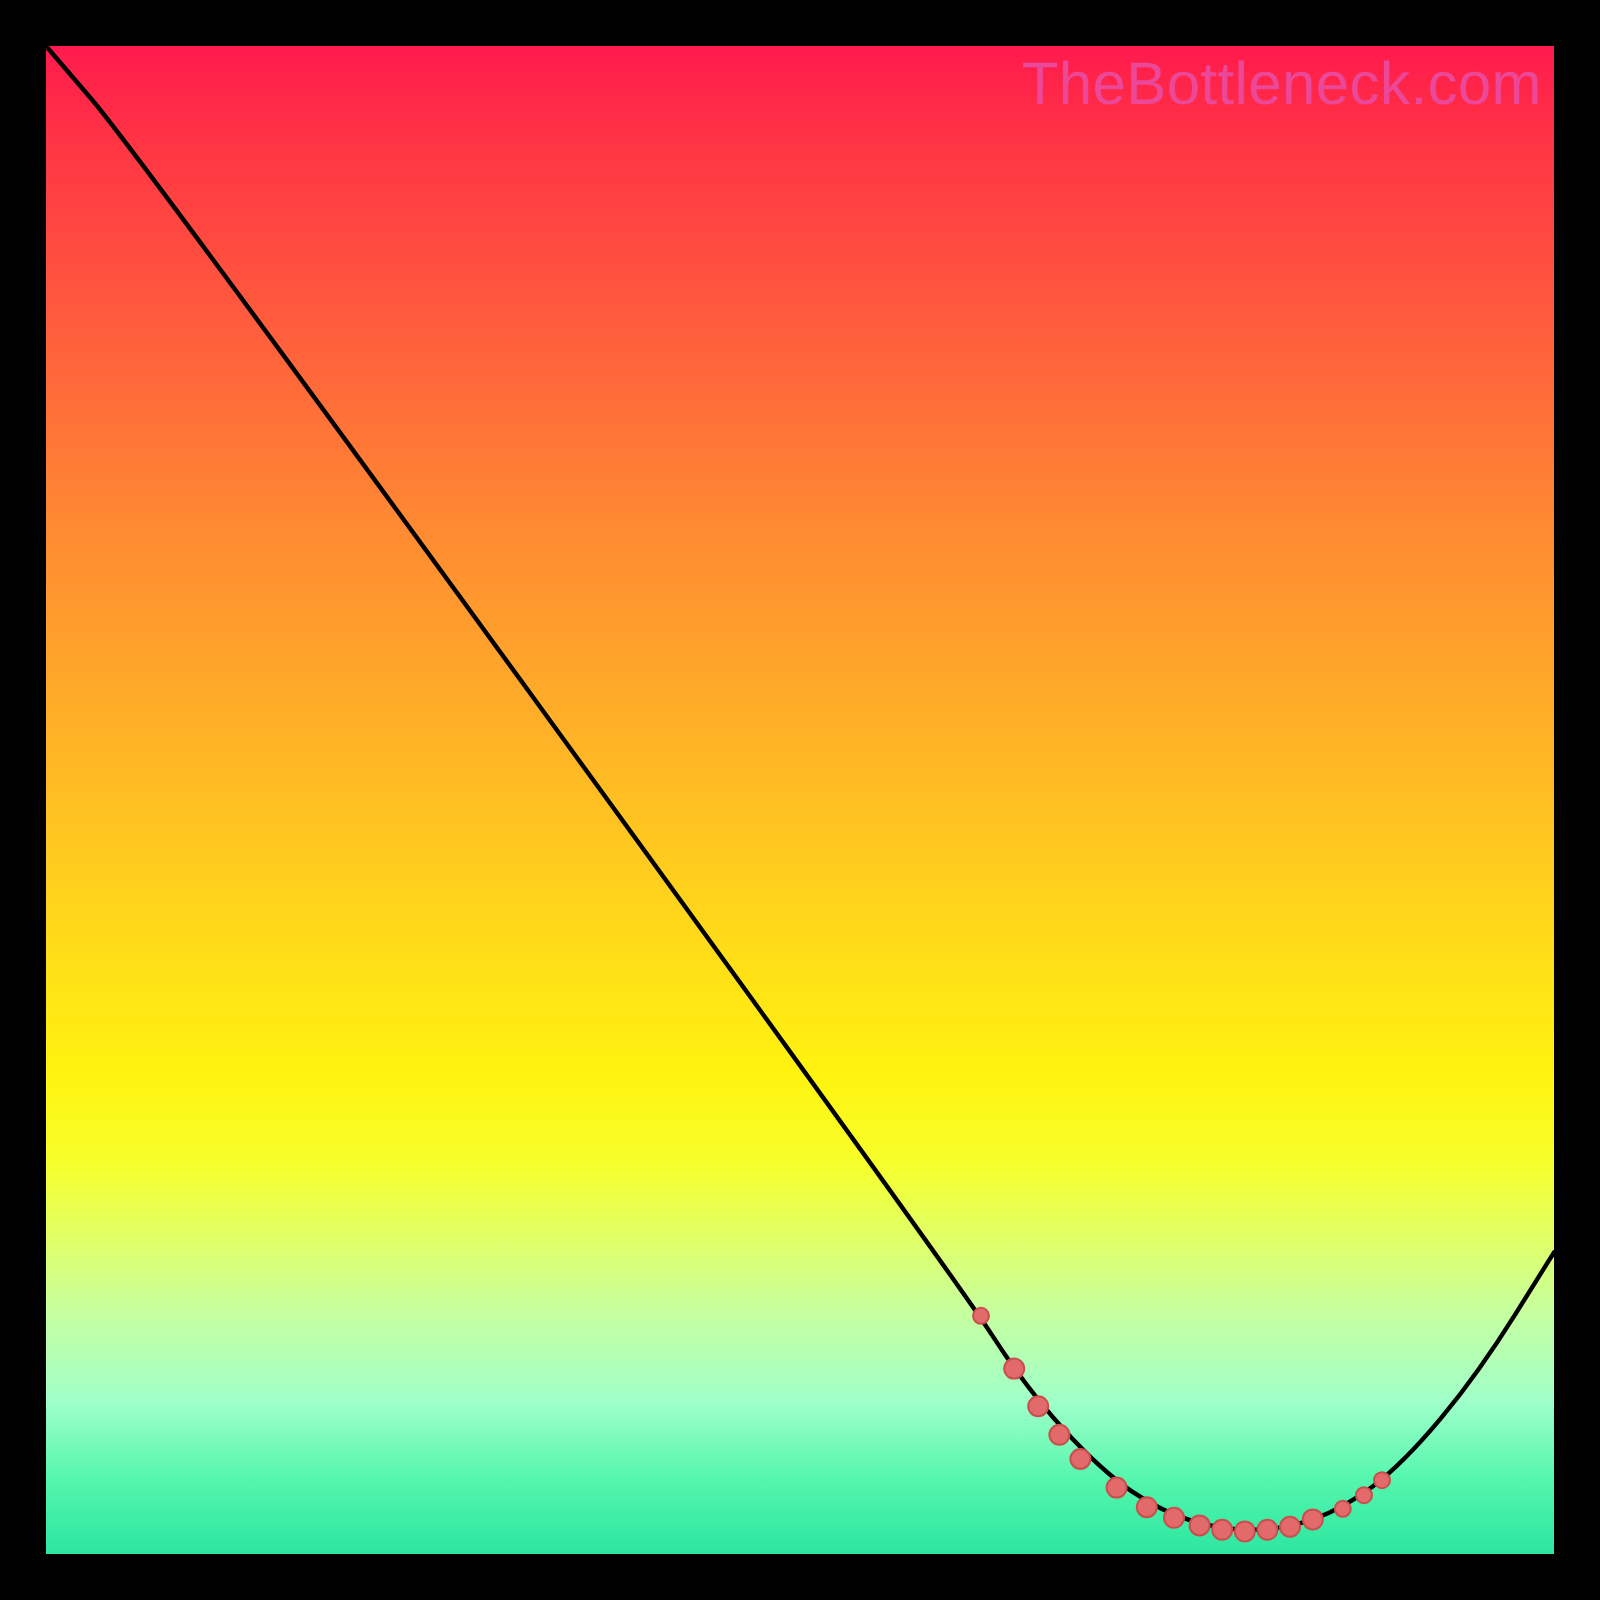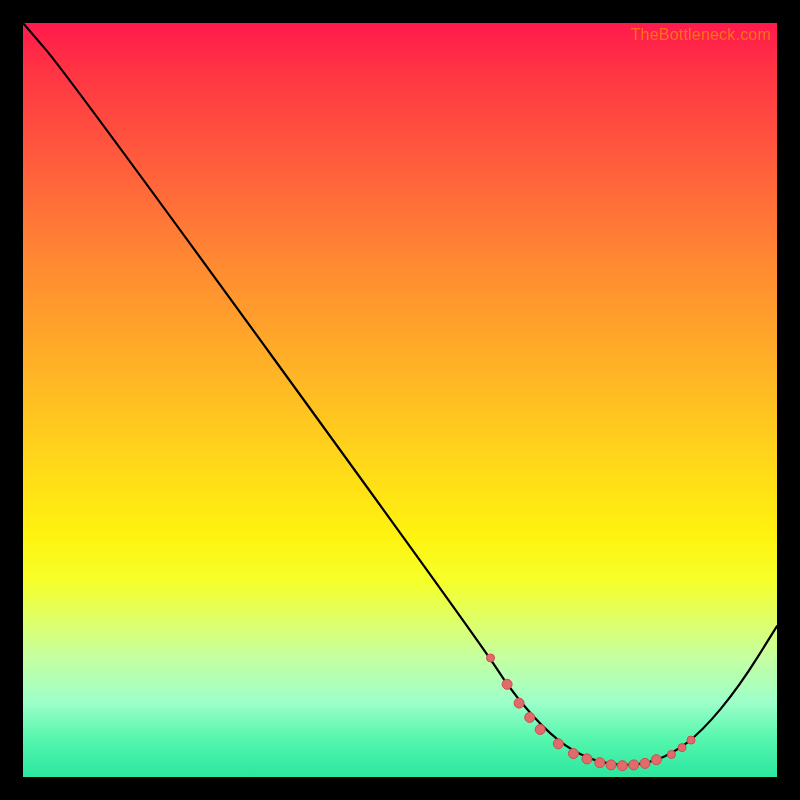--- a/index.html
+++ b/index.html
@@ -45,22 +45,22 @@
       #c6ffa0 84%,
       #9effc9 90%,
       #55f6ad 95%,
       #2ce6a0 100%
     );
   }
   .watermark {
     position: absolute;
     top: 3px;
     right: 6px;
-    color: #f97316;
-    font-size: 16px;
+    color: #ec4899;
+    font-size: 30px;
     font-weight: 500;
     letter-spacing: 0.2px;
     user-select: none;
     text-align: center;
   }
   svg.curve {
     position: absolute;
     left: 0;
     top: 0;
     width: 754px;

